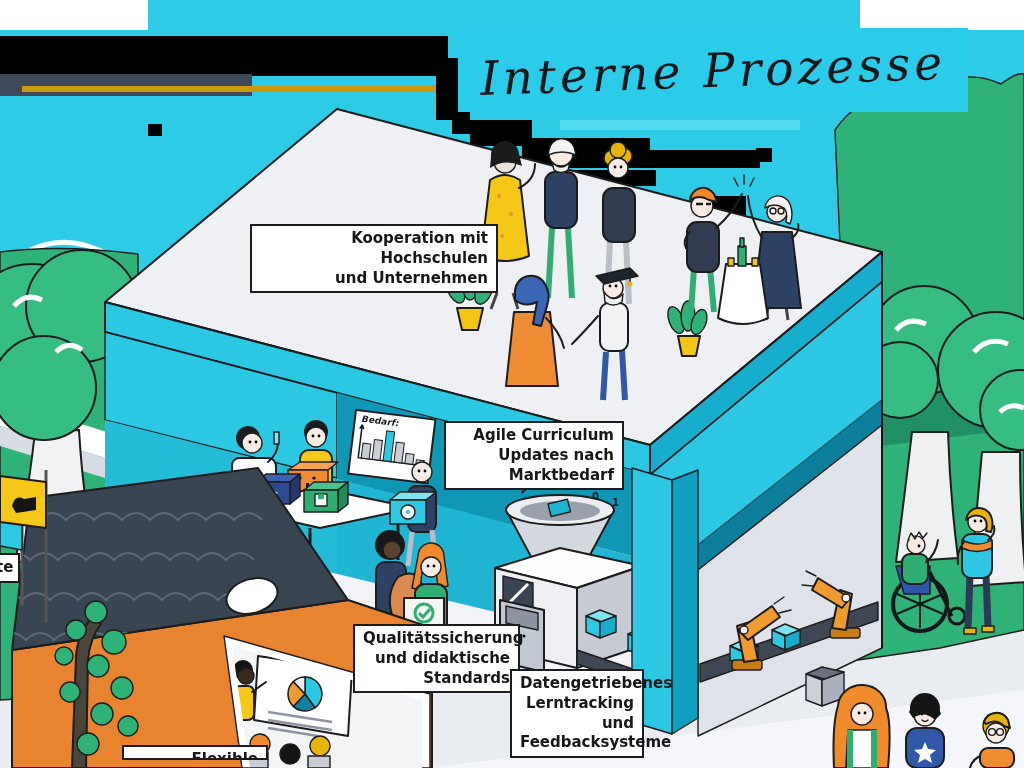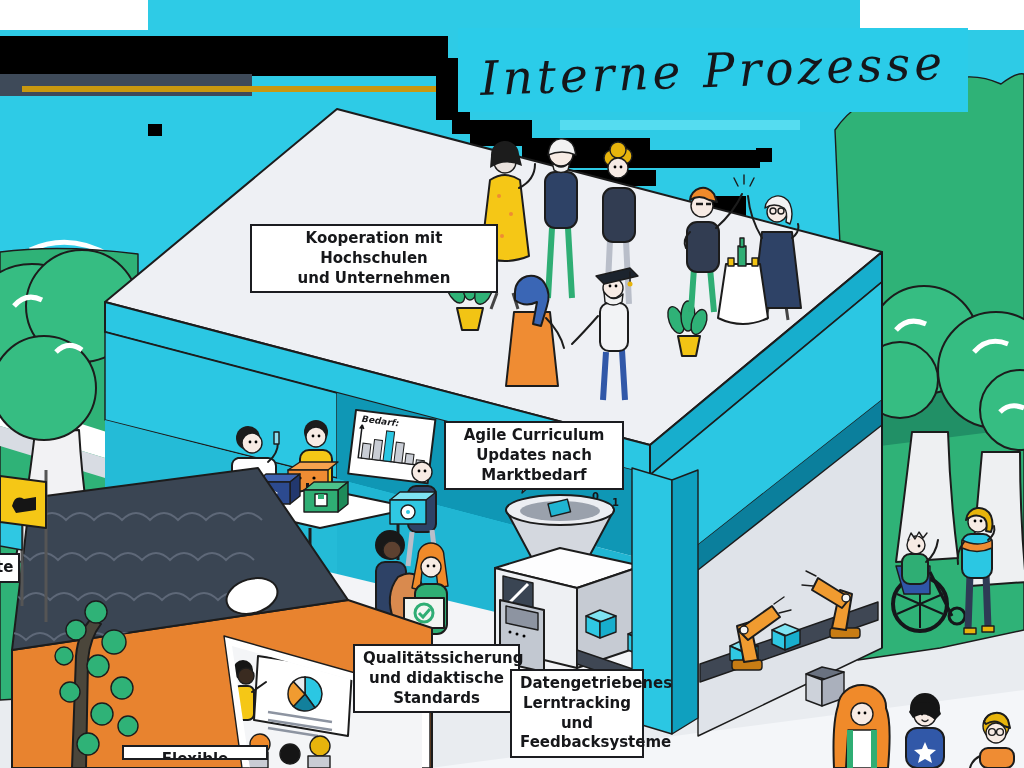--- a/index.html
+++ b/index.html
@@ -1,20 +1,20 @@
 <!DOCTYPE html>
 <html><head>
 <meta charset="utf-8">
 <style>
   html,body{margin:0;padding:0;background:#fff;}
   #canvas{position:relative;width:1024px;height:768px;overflow:hidden;background:#fff;
           font-family:"DejaVu Sans",sans-serif;}
   #art{position:absolute;left:0;top:0;}
   .lbl{position:absolute;background:#fff;border:2px solid #1b1c20;color:#16171a;
-       font-size:15px;font-weight:600;line-height:1.32;text-align:center;
+       font-size:15px;font-weight:600;line-height:1.32;text-align:right;
        padding:3px 8px;white-space:pre-line;box-sizing:border-box;}
   #title-box{position:absolute;left:458px;top:28px;width:510px;height:84px;background:#2bcce9;
        display:flex;align-items:center;justify-content:center;}
   #title-text{font-family:"DejaVu Serif",serif;font-style:italic;font-weight:400;
        font-size:47px;color:#15161a;letter-spacing:4px;transform:rotate(-2deg);white-space:nowrap;}
   svg .o{stroke:#1c1c1c;stroke-width:2;stroke-linejoin:round;stroke-linecap:round;}
   svg .t{stroke:#1c1c1c;stroke-width:1.4;stroke-linejoin:round;stroke-linecap:round;}
   svg text{font-family:"DejaVu Sans",sans-serif;}
 </style>
 </head>
@@ -484,21 +484,21 @@
 
 <div id="title-box">
   <div id="title-text">Interne Prozesse</div>
 </div>
 
 <div class="lbl" style="left:250px;top:224px;width:248px;">Kooperation mit Hochschulen
 und Unternehmen</div>
 <div class="lbl" style="left:444px;top:421px;width:180px;">Agile Curriculum
 Updates nach
 Marktbedarf</div>
-<div class="lbl" style="left:353px;top:624px;width:167px;margin-top:20px;">Qualitätssicherung
+<div class="lbl" style="left:353px;top:624px;width:167px;">Qualitätssicherung
 und didaktische
 Standards</div>
 <div class="lbl" style="left:510px;top:669px;width:134px;">Datengetriebenes
 Lerntracking und
 Feedbacksysteme</div>
 <div class="lbl" style="left:122px;top:745px;width:146px;height:15px;overflow:hidden;">Flexible</div>
 <div class="lbl" style="left:-14px;top:553px;width:34px;text-align:right;">te</div>
 
 </div>
 

